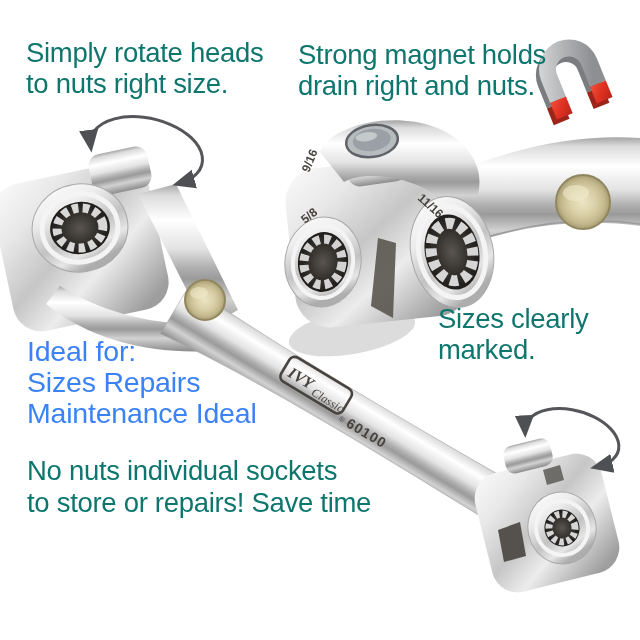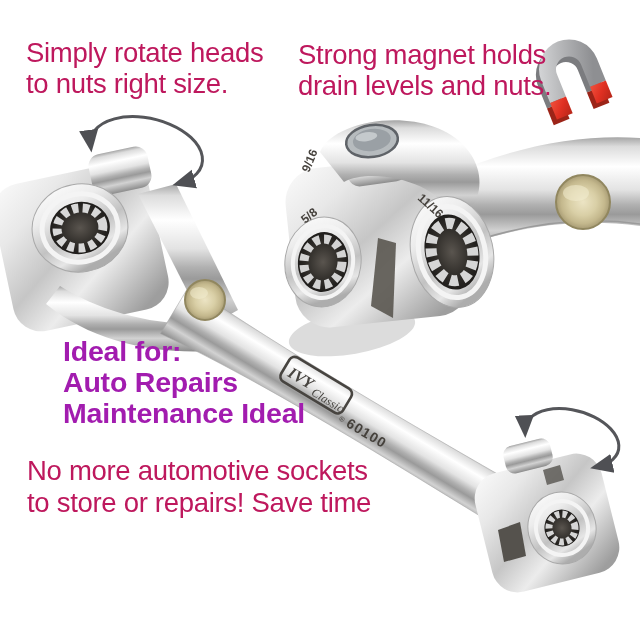--- a/index.html
+++ b/index.html
@@ -1,24 +1,24 @@
 <!DOCTYPE html>
 <html><head>
 <meta charset="utf-8">
 <style>
   html,body{margin:0;padding:0;background:#ffffff;}
   #stage{position:relative;width:640px;height:640px;background:#ffffff;overflow:hidden;
          font-family:"Liberation Sans",sans-serif;}
   #art{position:absolute;left:0;top:0;width:640px;height:640px;}
-  .note{position:absolute;color:#be185d;font-size:27.5px;line-height:31px;letter-spacing:-0.3px;white-space:nowrap;}
+  .note{position:absolute;color:#0f766e;font-size:27.5px;line-height:31px;letter-spacing:-0.3px;white-space:nowrap;}
   .note div{white-space:nowrap;}
   #rotate-note{left:26px;top:37px;}
   #magnet-note{left:298px;top:39px;}
   #sizes-note{left:438px;top:303px;}
-  #ideal-for{left:27px;top:336px;font-weight:bold;font-size:28.5px;color:#a21caf;letter-spacing:-0.2px;margin-left:36px;}
+  #ideal-for{left:27px;top:336px;font-weight:normal;font-size:28.5px;color:#3b82f6;letter-spacing:-0.2px;}
   #benefits{left:27px;top:455px;line-height:31.5px;}
   .engraved{font-family:"Liberation Sans",sans-serif;font-weight:bold;fill:#45413c;}
 </style>
 </head>
 <body>
 
 <div id="stage">
 
   <svg id="art" viewBox="0 0 640 640">
     <defs>
@@ -163,28 +163,32 @@
     </g>
   </svg>
 
   <div class="note" id="rotate-note">
     <div>Simply rotate heads</div>
     <div>to nuts right size.</div>
   </div>
 
   <div class="note" id="magnet-note">
     <div>Strong magnet holds</div>
-    <div>drain levels and nuts.</div>
+    <div>drain right and nuts.</div>
   </div>
 
+  <div class="note" id="sizes-note">
+    <div>Sizes clearly</div>
+    <div>marked.</div>
+  </div>
 
   <div class="note" id="ideal-for">
     <div>Ideal for:</div>
-    <div>Auto Repairs</div>
+    <div>Sizes Repairs</div>
     <div>Maintenance Ideal</div>
   </div>
 
   <div class="note" id="benefits">
-    <div>No more automotive sockets</div>
+    <div>No nuts individual sockets</div>
     <div>to store or repairs! Save time</div>
   </div>
 
 </div>
 
 </body></html>

